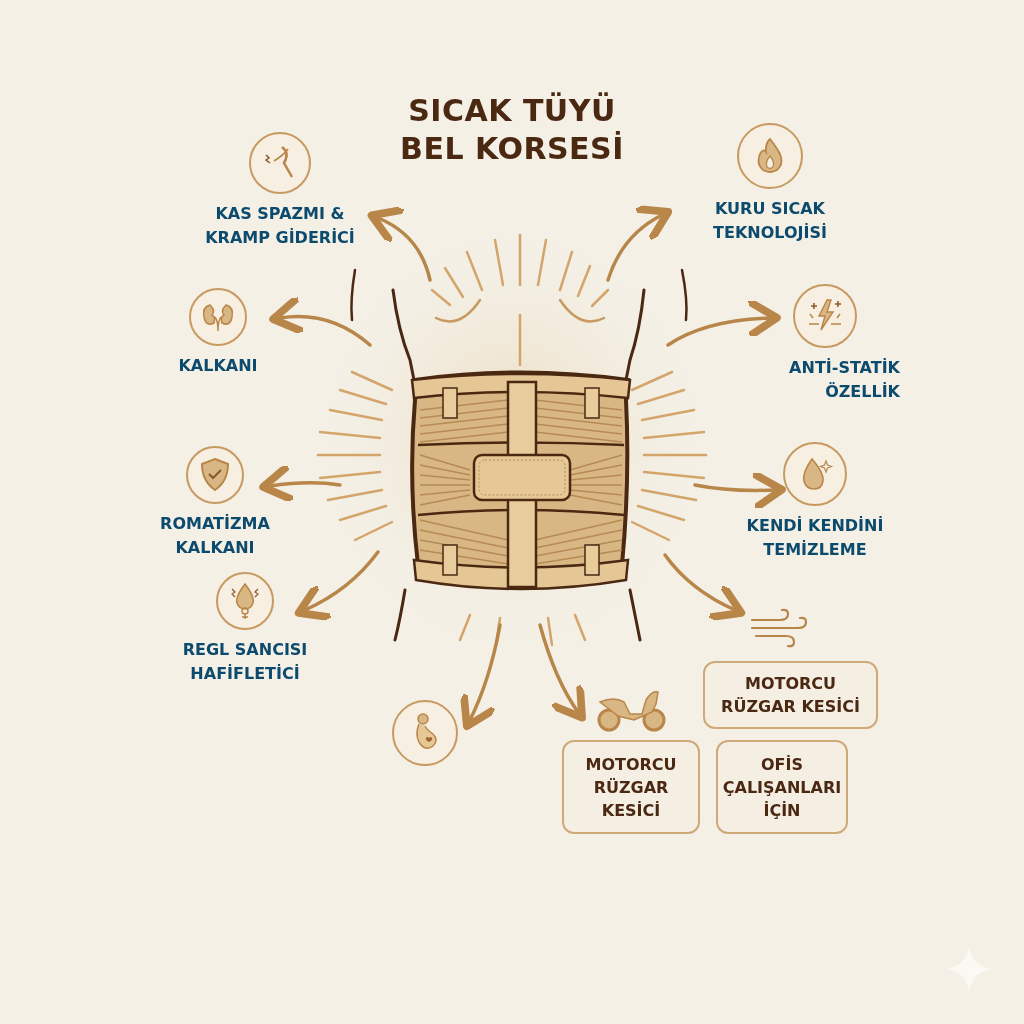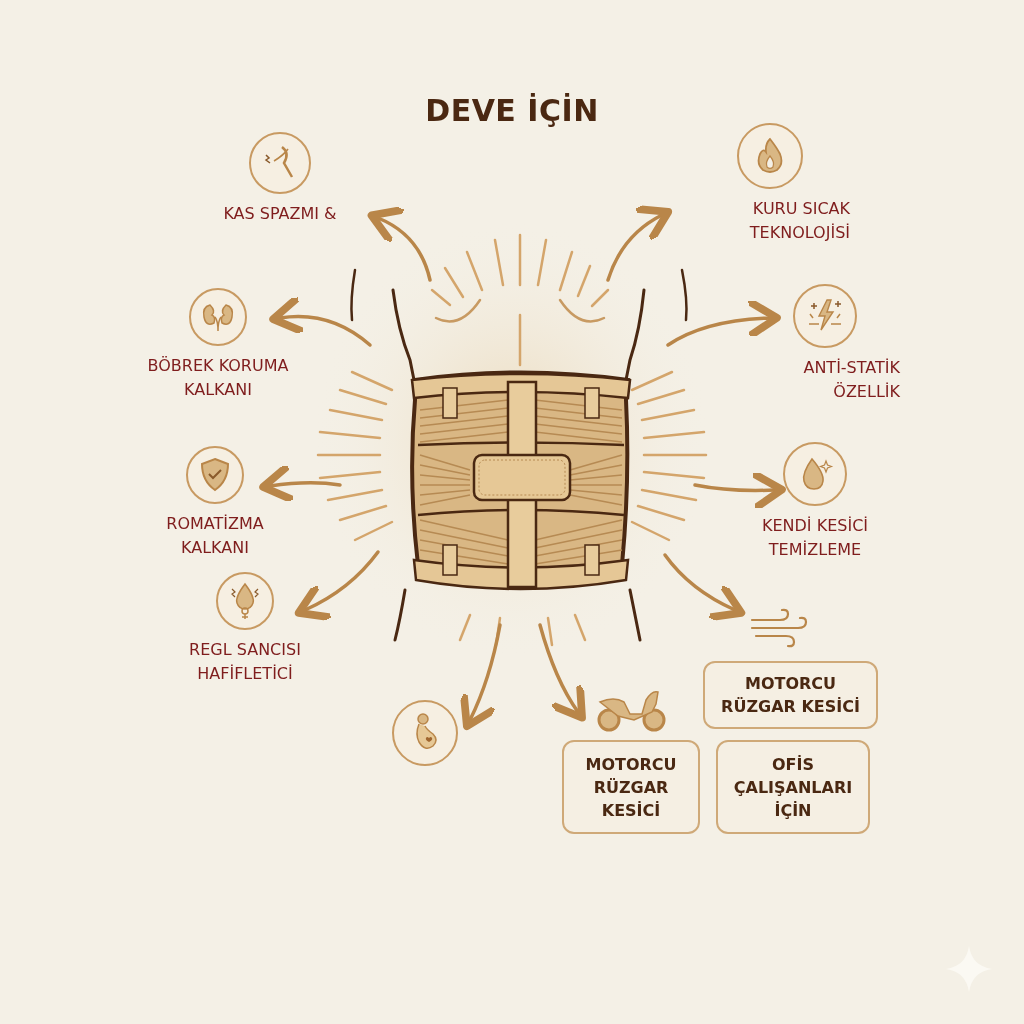--- a/index.html
+++ b/index.html
@@ -15,37 +15,38 @@
     letter-spacing:0.5px;
   }
   .feature { position:absolute; text-align:center; }
   .icon-circle {
     width:58px; height:58px; border-radius:50%;
     border:2.5px solid #c89a62; box-sizing:border-box;
     margin:0 auto 8px auto; display:flex; align-items:center; justify-content:center;
     background:#f6efe2;
   }
   .flabel {
-    font-weight:normal; font-size:16px; line-height:24px; color:#7f1d1d;
+    font-weight:bold; font-size:16px; line-height:24px; color:#0c4a6e;
     white-space:nowrap;
   }
   .box {
     position:absolute; border:2px solid #cfa978; border-radius:12px;
     box-sizing:border-box; display:flex; flex-direction:column;
     align-items:center; justify-content:center; text-align:center;
     background:#f5efe3;
   }
   .box span { font-weight:bold; font-size:16px; line-height:23px; color:#4a2812; }
   svg.overlay { position:absolute; left:0; top:0; }
 </style>
 </head>
 <body>
 
 <div class="title" style="top:92px;">
-  <div>DEVE İÇİN</div>
+  <div>SICAK TÜYÜ</div>
+  <div>BEL KORSESİ</div>
 </div>
 
 <svg class="overlay" width="1024" height="1024" viewBox="0 0 1024 1024">
   <defs>
     <radialGradient id="glow" cx="50%" cy="50%" r="50%">
       <stop offset="0%" stop-color="#e7cfa7" stop-opacity="0.7"></stop>
       <stop offset="100%" stop-color="#f4f0e6" stop-opacity="0"></stop>
     </radialGradient>
     <marker id="ah" markerWidth="10" markerHeight="10" refX="6" refY="5" orient="auto">
       <path d="M0,0 L8,5 L0,10" fill="none" stroke="#b98649" stroke-width="2.2" stroke-linecap="round" stroke-linejoin="round"></path>
@@ -174,31 +175,31 @@
 
 <div class="feature" style="left:170px; top:132px; width:220px;">
   <div class="icon-circle" style="width:62px;height:62px;">
     <svg width="40" height="40" viewBox="0 0 40 40">
         <path d="M22,4 Q30,10 24,20 L32,34" fill="none" stroke="#b98649" stroke-width="2.5"></path>
         <path d="M14,18 Q24,12 28,6" fill="#d9b784" stroke="#b98649" stroke-width="1.5"></path>
         <path d="M6,12 l3,3 -3,2 4,3" fill="none" stroke="#8a5a2b" stroke-width="1.5"></path>
       </svg>
   </div>
   <div class="flabel">KAS SPAZMI &amp;</div>
+  <div class="flabel">KRAMP GİDERİCİ</div>
 </div>
 
 <div class="feature" style="left:118px; top:288px; width:200px;">
   <div class="icon-circle">
     <svg width="36" height="36" viewBox="0 0 36 36">
         <path d="M10,6 Q2,8 4,18 Q6,28 14,24 Q16,18 12,16 Q16,12 10,6Z" fill="#d9b784" stroke="#b98649" stroke-width="1.5"></path>
         <path d="M26,6 Q34,8 32,18 Q30,28 22,24 Q20,18 24,16 Q20,12 26,6Z" fill="#d9b784" stroke="#b98649" stroke-width="1.5"></path>
         <path d="M15,18 Q18,22 18,32 M21,18 Q18,22 18,32" fill="none" stroke="#b98649" stroke-width="1.5"></path>
       </svg>
   </div>
-  <div class="flabel">BÖBREK KORUMA</div>
   <div class="flabel">KALKANI</div>
 </div>
 
 <div class="feature" style="left:140px; top:446px; width:150px;">
   <div class="icon-circle">
     <svg width="34" height="36" viewBox="0 0 34 36">
         <path d="M17,2 L30,7 Q30,24 17,33 Q4,24 4,7 Z" fill="#d9b784" stroke="#b98649" stroke-width="2"></path>
         <path d="M11,17 L15,21 L23,13" fill="none" stroke="#8a5a2b" stroke-width="2"></path>
       </svg>
   </div>
@@ -222,21 +223,21 @@
 <div class="feature" style="left:320px; top:700px; width:210px;">
   <div class="icon-circle" style="width:66px;height:66px;">
     <svg width="40" height="46" viewBox="0 0 40 46">
         <circle cx="18" cy="9" r="5" fill="#d9b784" stroke="#b98649" stroke-width="1.5"></circle>
         <path d="M14,14 Q10,24 14,32 Q20,42 28,36 Q34,30 28,24 Q22,20 20,16" fill="#e6c896" stroke="#b98649" stroke-width="1.5"></path>
         <path d="M24,28 q-2,-2 -3,0 q-1,2 3,4 q4,-2 3,-4 q-1,-2 -3,0" fill="#a0662f"></path>
       </svg>
   </div>
 </div>
 
-<div class="feature" style="left:690px; top:123px; width:160px;text-align:right;">
+<div class="feature" style="left:690px; top:123px; width:160px;">
   <div class="icon-circle" style="width:66px;height:66px;">
     <svg width="34" height="40" viewBox="0 0 34 40">
         <path d="M17,3 Q24,12 27,18 Q31,28 24,34 Q17,38 10,34 Q3,28 7,18 Q10,12 13,16 Q12,8 17,3Z" fill="#d9b784" stroke="#b98649" stroke-width="1.8"></path>
         <path d="M17,20 Q22,26 20,31 Q17,34 14,31 Q12,26 17,20Z" fill="#f4f0e6" stroke="#b98649" stroke-width="1.2"></path>
       </svg>
   </div>
   <div class="flabel">KURU SICAK</div>
   <div class="flabel">TEKNOLOJİSİ</div>
 </div>
 
@@ -252,21 +253,21 @@
   <div class="flabel">ÖZELLİK</div>
 </div>
 
 <div class="feature" style="left:730px; top:442px; width:170px;">
   <div class="icon-circle" style="width:64px;height:64px;">
     <svg width="38" height="38" viewBox="0 0 38 38">
         <path d="M16,4 Q6,18 8,26 Q10,34 18,34 Q26,34 27,26 Q28,18 16,4Z" fill="#d9b784" stroke="#b98649" stroke-width="1.6"></path>
         <path d="M30,6 l1.5,4 4,1.5 -4,1.5 -1.5,4 -1.5,-4 -4,-1.5 4,-1.5Z" fill="#f4f0e6" stroke="#b98649" stroke-width="1.2"></path>
       </svg>
   </div>
-  <div class="flabel">KENDİ KESİCİ</div>
+  <div class="flabel">KENDİ KENDİNİ</div>
   <div class="flabel">TEMİZLEME</div>
 </div>
 
 <div style="position:absolute; left:750px; top:608px;">
   <svg width="64" height="40" viewBox="0 0 64 40">
       <g fill="none" stroke="#b98649" stroke-width="2.2" stroke-linecap="round">
     <path d="M2,12 H30 Q38,12 38,6 Q38,1 32,2"></path>
     <path d="M2,20 H48 Q56,20 56,14 Q56,9 50,10"></path>
     <path d="M6,28 H36 Q44,28 44,34 Q44,39 38,38"></path>
   </g>
@@ -285,21 +286,21 @@
   <span>MOTORCU</span>
   <span>RÜZGAR KESİCİ</span>
 </div>
 
 <div class="box" style="left:562px; top:740px; width:138px; height:94px;">
   <span>MOTORCU</span>
   <span>RÜZGAR</span>
   <span>KESİCİ</span>
 </div>
 
-<div class="box" style="left:716px; top:740px; width:154px; height:94px;">
+<div class="box" style="left:716px; top:740px; width:132px; height:94px;">
   <span>OFİS</span>
   <span>ÇALIŞANLARI</span>
   <span>İÇİN</span>
 </div>
 
 <div style="position:absolute; left:944px; top:944px;">
   <svg width="50" height="50" viewBox="0 0 50 50">
       <path d="M25,2 Q28,22 48,25 Q28,28 25,48 Q22,28 2,25 Q22,22 25,2Z" fill="#fbf9f3"></path>
     </svg>
 </div>

